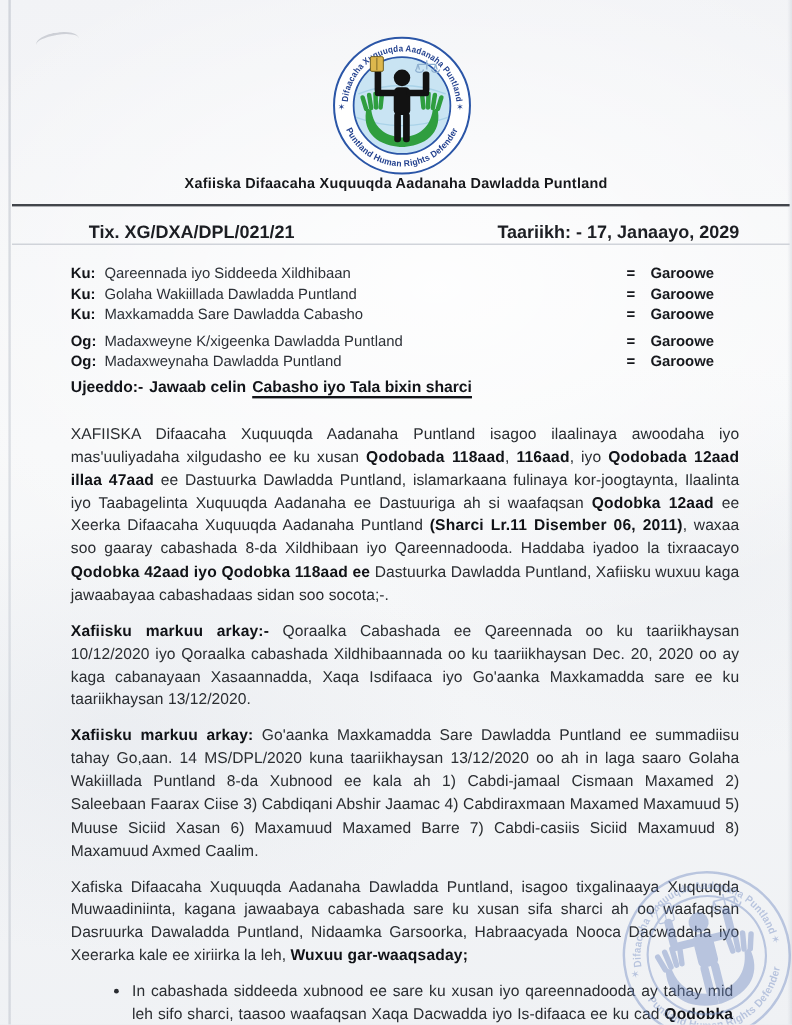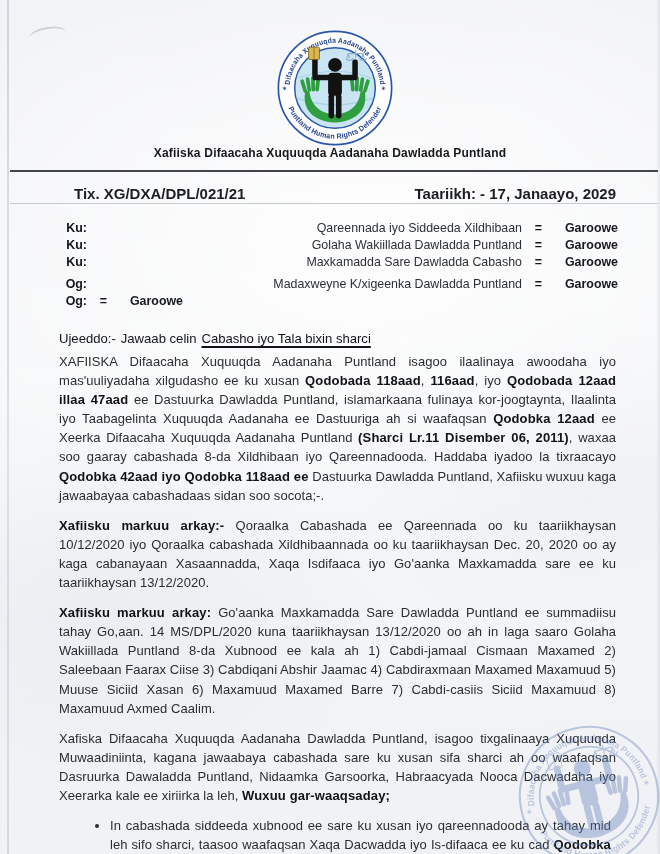--- a/index.html
+++ b/index.html
@@ -21,29 +21,29 @@
 
   .logo-wrap{position:absolute;left:276px;top:29px;width:118px;height:118px;}
 
   .doc-title{position:absolute;top:146px;left:0;width:100%;text-align:center;
     font-weight:bold;font-size:12px;letter-spacing:.2px;color:#17181b;}
   .rule-main{position:absolute;top:170px;left:10px;right:2px;height:2px;background:#42454b;}
   .ref-row{position:absolute;top:185px;left:74px;right:44px;display:flex;
     justify-content:space-between;font-weight:bold;font-size:15px;color:#1c1e23;}
   .rule-sub{position:absolute;top:203px;left:10px;right:2px;height:1px;background:#c6cad1;}
 
-  .recipients{position:absolute;top:220px;left:59px;right:42px;font-size:12.4px;text-align:right;}
+  .recipients{position:absolute;top:220px;left:59px;right:42px;font-size:12.4px;}
   .rec-row{display:flex;line-height:17px;}
   .rec-row .lbl{font-weight:bold;width:28px;color:#121419;}
   .rec-row .name{flex:1;color:#2d3137;}
   .rec-row .eq{font-weight:bold;width:20px;color:#16181d;}
   .rec-row .city{font-weight:bold;width:76px;color:#16181d;}
   .rec-gap{height:5px;}
 
-  .subject{position:absolute;top:331px;left:59px;font-size:13.1px;font-weight:normal;color:#121419;}
+  .subject{position:absolute;top:315px;left:59px;font-size:13.1px;font-weight:bold;color:#121419;}
   .subject .sep{display:inline-block;width:5px;}
   .subject .u{text-decoration:underline;text-underline-offset:2.5px;text-decoration-thickness:1.5px;}
 
   .bodycopy{position:absolute;top:352px;left:59px;width:557px;
     font-size:13px;line-height:19.1px;text-align:justify;color:#2a2d31;letter-spacing:.05px;}
   .bodycopy p{margin:0 0 11px;}
   .bodycopy b{color:#101216;letter-spacing:.15px;}
   .bodycopy ul{margin:2px 0 0 30px;padding-left:21px;width:501px;}
   .bodycopy li{text-align:justify;}
 
@@ -143,20 +143,21 @@
     <div class="rec-gap"></div>
     <div id="recipients-cc">
         <div class="rec-row">
           <span class="lbl">Og:</span>
           <span class="name">Madaxweyne K/xigeenka Dawladda Puntland</span>
           <span class="eq">=</span>
           <span class="city">Garoowe</span>
         </div>
         <div class="rec-row">
           <span class="lbl">Og:</span>
+          <span class="name">Madaxweynaha Dawladda Puntland</span>
           <span class="eq">=</span>
           <span class="city">Garoowe</span>
         </div>
       </div>
   </div>
 
   <div class="subject">
     <span>Ujeeddo:-</span><span class="sep"></span><span>Jawaab celin</span><span class="sep"></span><span class="u">Cabasho iyo Tala bixin sharci</span>
   </div>
 

